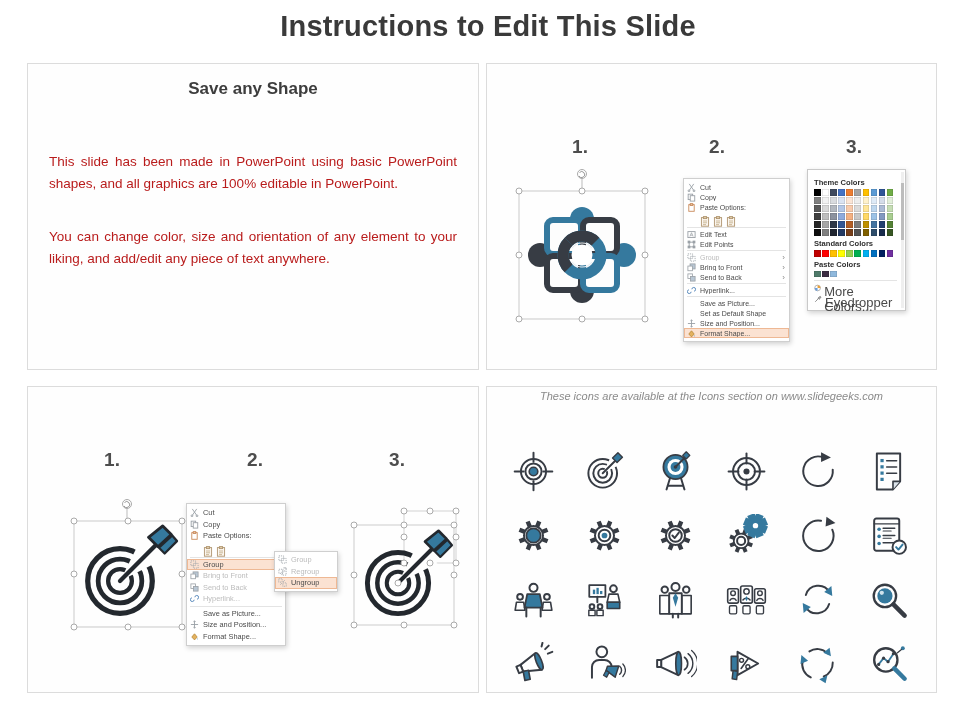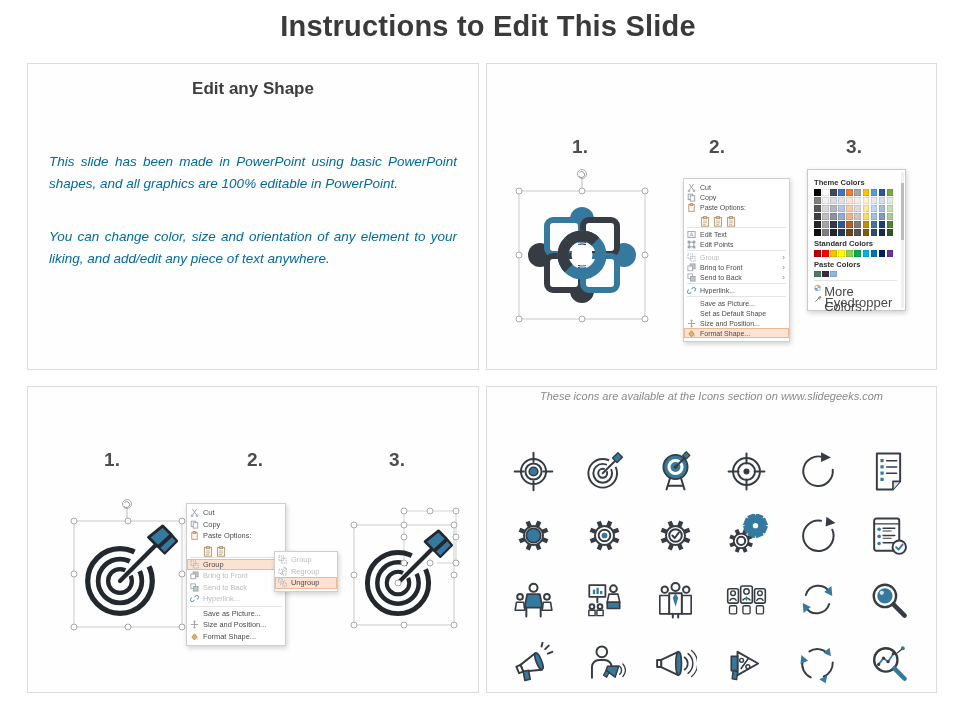--- a/index.html
+++ b/index.html
@@ -5,21 +5,21 @@
   html,body{margin:0;padding:0;background:#fff;}
   .slide{position:relative;width:960px;height:720px;background:#ffffff;font-family:"Liberation Sans",sans-serif;overflow:hidden;}
   .slide-title{position:absolute;top:10px;left:0;width:100%;text-align:center;font-size:29px;font-weight:bold;color:#3a3a3a;letter-spacing:.2px;padding-left:8px;}
   .panel{position:absolute;background:#fefefe;border:1px solid #dcdcdc;box-sizing:border-box;}
   #panel-tl{left:27px;top:63px;width:452px;height:307px;}
   #panel-tr{left:486px;top:63px;width:451px;height:307px;}
   #panel-bl{left:27px;top:386px;width:452px;height:307px;}
   #panel-br{left:486px;top:386px;width:451px;height:307px;}
   .panel-title{margin-top:15px;text-align:center;font-size:17px;font-weight:bold;color:#3d3d3d;}
   .panel-sub{margin-top:3px;text-align:center;font-size:11px;font-style:italic;color:#8a8a8a;}
-  .body-text{margin:0 21px;color:#0369a1;font-style:italic;font-size:13.5px;line-height:1.6;text-align:justify;}
+  .body-text{margin:0 21px;color:#b91c1c;font-size:13.5px;line-height:1.6;text-align:justify;}
   .p1{margin-top:52px;} .p2{margin-top:32px;}
   .steps{position:absolute;left:0;width:100%;}
   .steps .num{position:absolute;width:60px;margin-left:-30px;text-align:center;font-size:19px;font-weight:bold;color:#4d4d4d;}
   
   .menu{position:absolute;background:#fff;border:1px solid #cfcfcf;box-shadow:1px 2px 5px rgba(0,0,0,.18);padding:3px 0;box-sizing:border-box;}
   .mi{display:flex;align-items:center;padding:0 4px 0 3px;color:#4a4a4a;}
   .menu.small .mi{height:10px;font-size:7px;}
   .menu.med .mi{height:11.5px;font-size:7.4px;}
   .mi .mic{width:10px;height:10px;margin-right:3px;flex:0 0 10px;display:flex;align-items:center;}
   .mi .mic svg{width:9px;height:9px;}
@@ -47,21 +47,21 @@
   .icon-cell svg{width:43px;height:43px;}
   .graphic{position:absolute;}
 </style>
 </head>
 <body>
 
 <div class="slide">
   <div class="slide-title">Instructions to Edit This Slide</div>
 
   <div class="panel" id="panel-tl">
-    <div class="panel-title">Edit any Shape</div>
+    <div class="panel-title">Save any Shape</div>
     <div class="body-text p1">This slide has been made in PowerPoint using basic PowerPoint shapes, and all graphics are 100% editable in PowerPoint.</div>
     <div class="body-text p2">You can change color, size and orientation of any element to your liking, and add/edit any piece of text anywhere.</div>
   </div>
 
   <div class="panel" id="panel-tr">
     <div class="steps" id="steps-tr" style="top:72px">
         <div class="num" style="left: 93px;">1.</div>
         <div class="num" style="left: 230px;">2.</div>
         <div class="num" style="left: 367px;">3.</div>
       </div>

